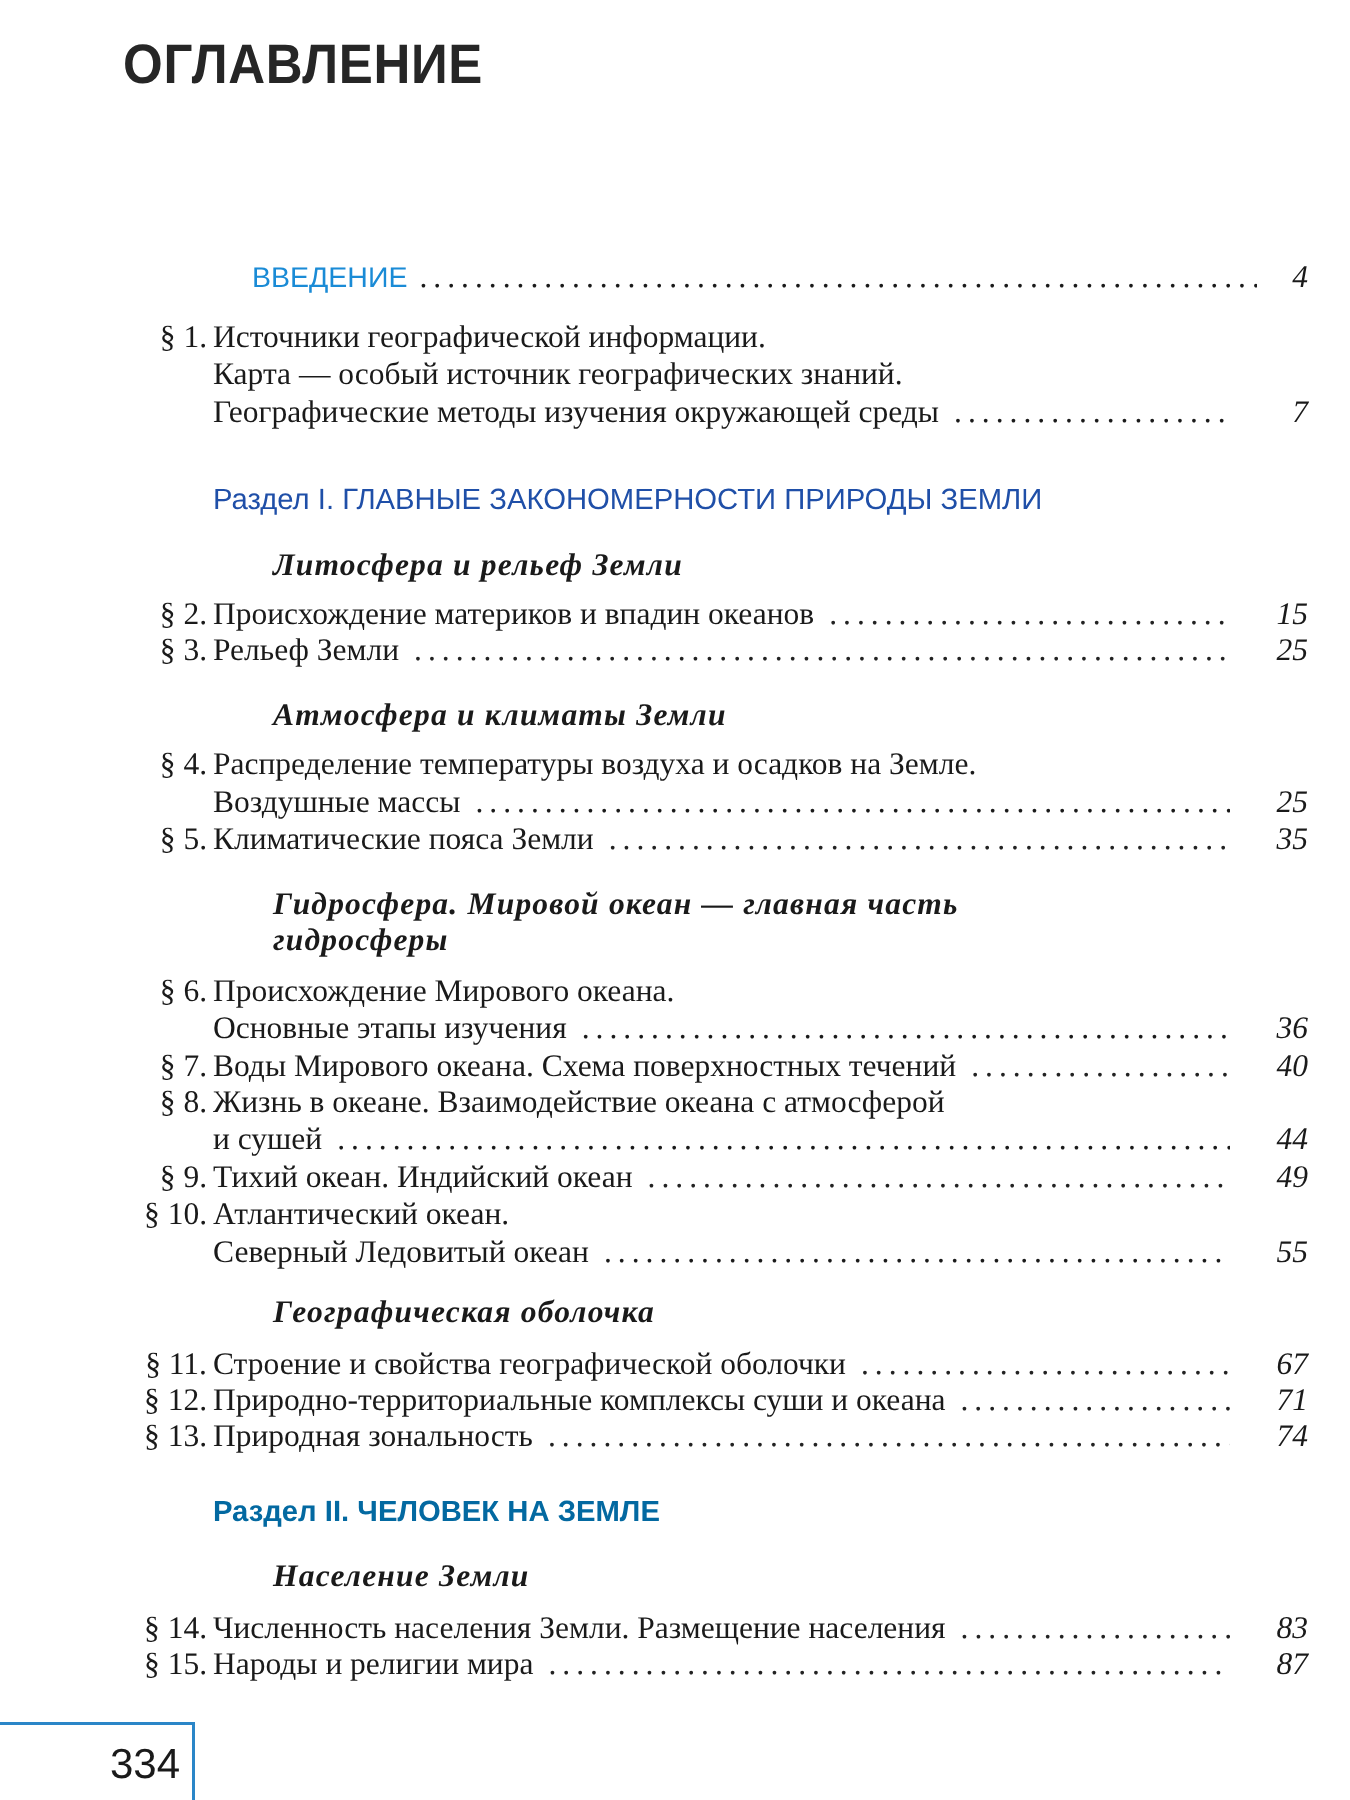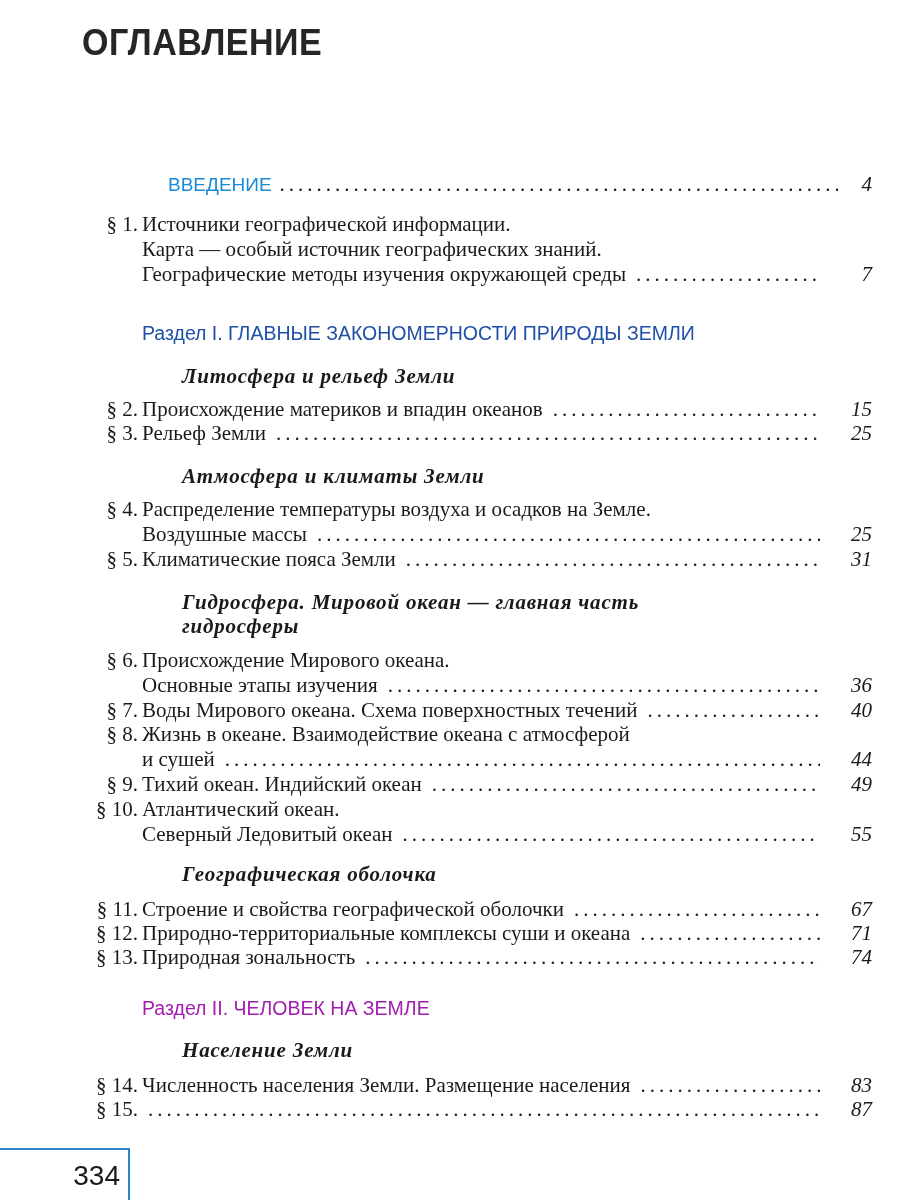--- a/index.html
+++ b/index.html
@@ -34,21 +34,21 @@
   .intro .lbl {
     font-family: "Liberation Sans", "DejaVu Sans", sans-serif; font-size: 19px; color: #1a8bd6; font-weight: normal;
   }
   .intro .dots { flex: 1 1 auto; overflow: hidden; white-space: nowrap; margin: 0 10px 0 8px; letter-spacing: 4px; font-size: 21px; }
   .intro .page { width: 42px; text-align: right; font-style: italic; font-size: 21px; }
   .section {
     position: absolute; left: 142px;
     font-family: "Liberation Sans", "DejaVu Sans", sans-serif; font-size: 19.5px; font-weight: normal;
   }
   .section.blue { color: #1f4fa8; top: 322px; text-align: center; }
-  .section.red { color: #a21caf; top: 997px; }
+  .section.red { color: #0369a1; top: 997px; font-weight: bold; }
   .sub {
     position: absolute; left: 142px; font-style: italic; font-weight: bold; font-size: 21px; letter-spacing: 0.8px; line-height: 25px; margin-left: 40px;
   }
   .pagebox {
     position: absolute; left: 0; top: 1132px; width: 130px; height: 66px;
     border-top: 2px solid #2a86c8; border-right: 2px solid #2a86c8; box-sizing: border-box; margin-top: 16px;
   }
   .pagenum {
     position: absolute; right: 8px; top: 10px;
     font-family: "Liberation Sans", "DejaVu Sans", sans-serif; font-size: 28px; color: #1a1a1a;
@@ -103,21 +103,21 @@
 </div>
 <div class="cont" style="top:522px">
   <span class="txt">Воздушные массы</span>
   <span class="dots">........................................................................................................</span>
   <span class="page">25</span>
 </div>
 <div class="row" style="top:547px">
   <span class="num">§ 5.</span>
   <span class="txt">Климатические пояса Земли</span>
   <span class="dots">........................................................................................................</span>
-  <span class="page">31</span>
+  <span class="page">35</span>
 </div>
 
 <div class="sub" style="top:590px">Гидросфера. Мировой океан — главная часть</div>
 <div class="sub" style="top:614px">гидросферы</div>
 
 <div class="row" style="top:648px">
   <span class="num">§ 6.</span>
   <span class="txt">Происхождение Мирового океана.</span>
 </div>
 <div class="cont" style="top:673px">
@@ -182,19 +182,20 @@
 <div class="sub" style="top:1038px">Население Земли</div>
 
 <div class="row" style="top:1073px">
   <span class="num">§ 14.</span>
   <span class="txt">Численность населения Земли. Размещение населения</span>
   <span class="dots">........................................................................................................</span>
   <span class="page">83</span>
 </div>
 <div class="row" style="top:1097px">
   <span class="num">§ 15.</span>
+  <span class="txt">Народы и религии мира</span>
   <span class="dots">........................................................................................................</span>
   <span class="page">87</span>
 </div>
 
 <div class="pagebox">
   <span class="pagenum">334</span>
 </div>
 
 </body></html>

